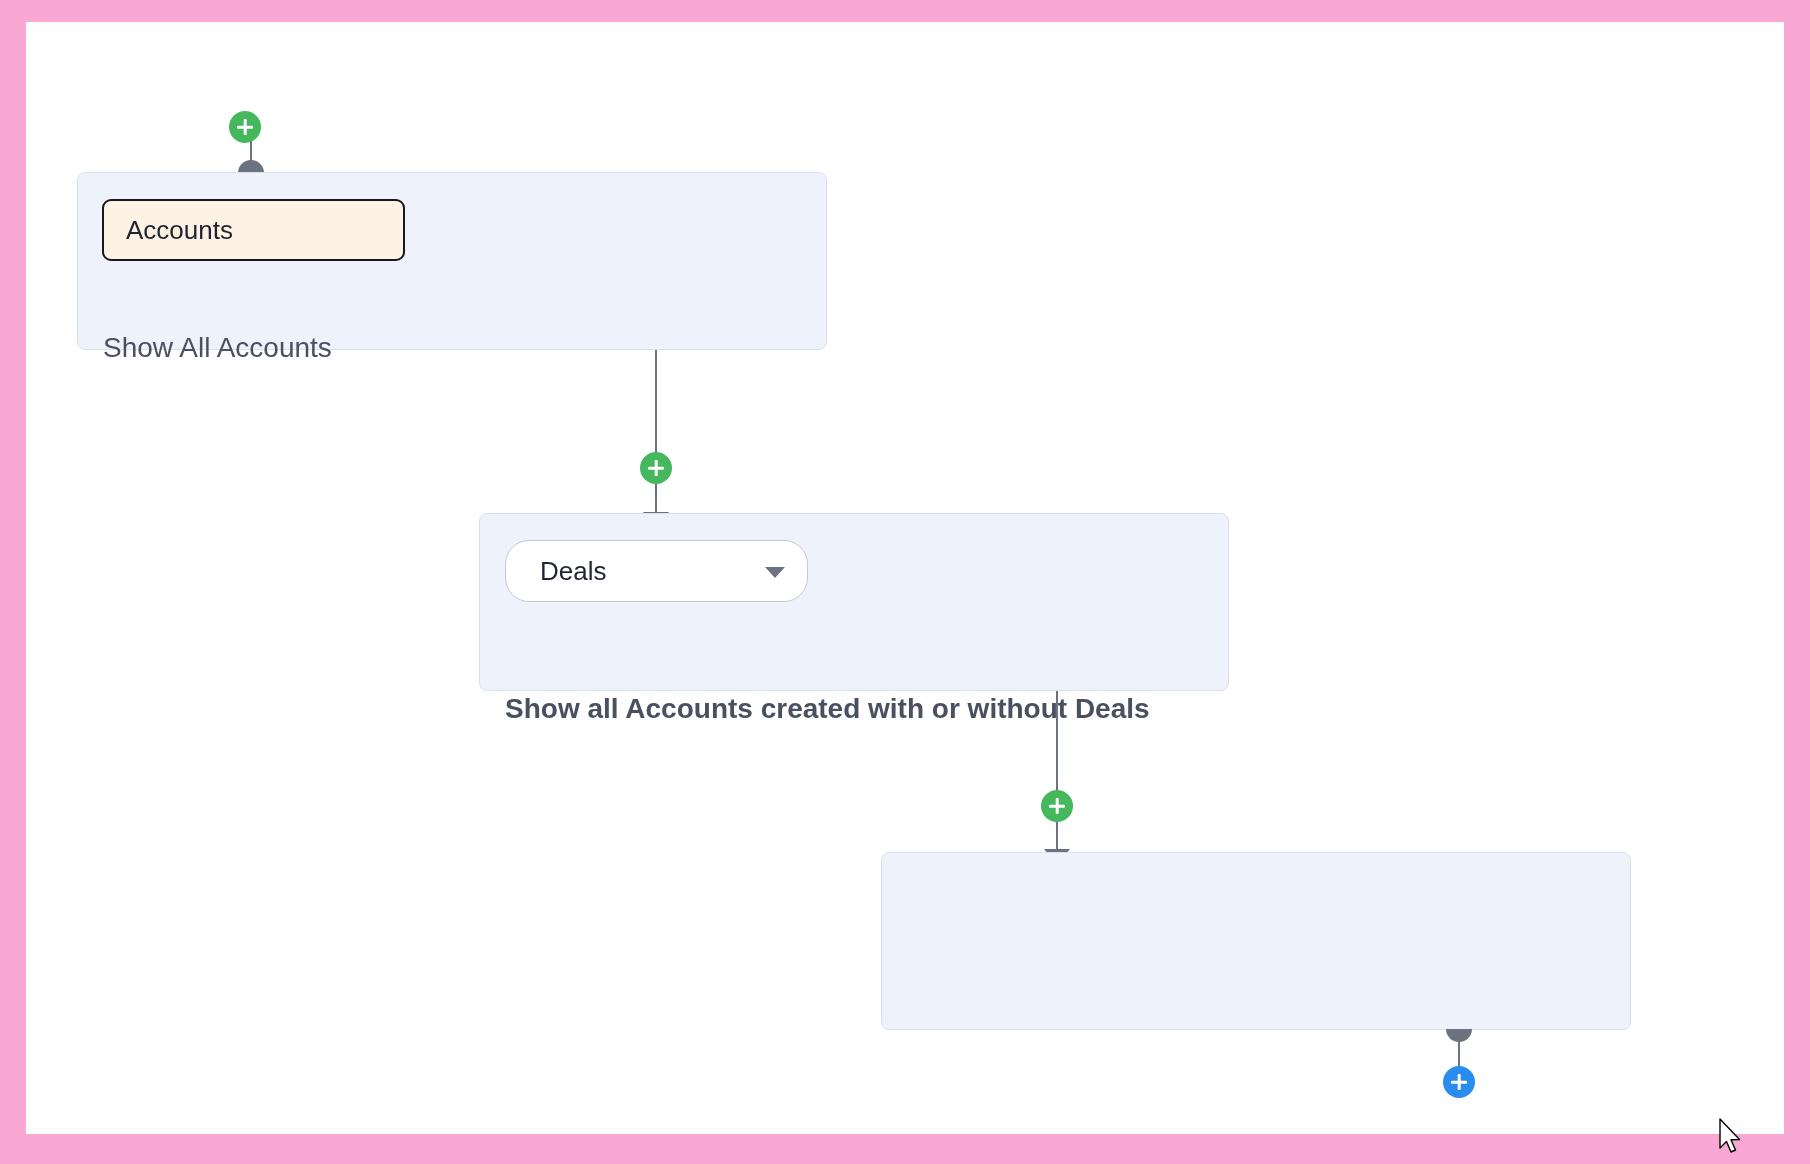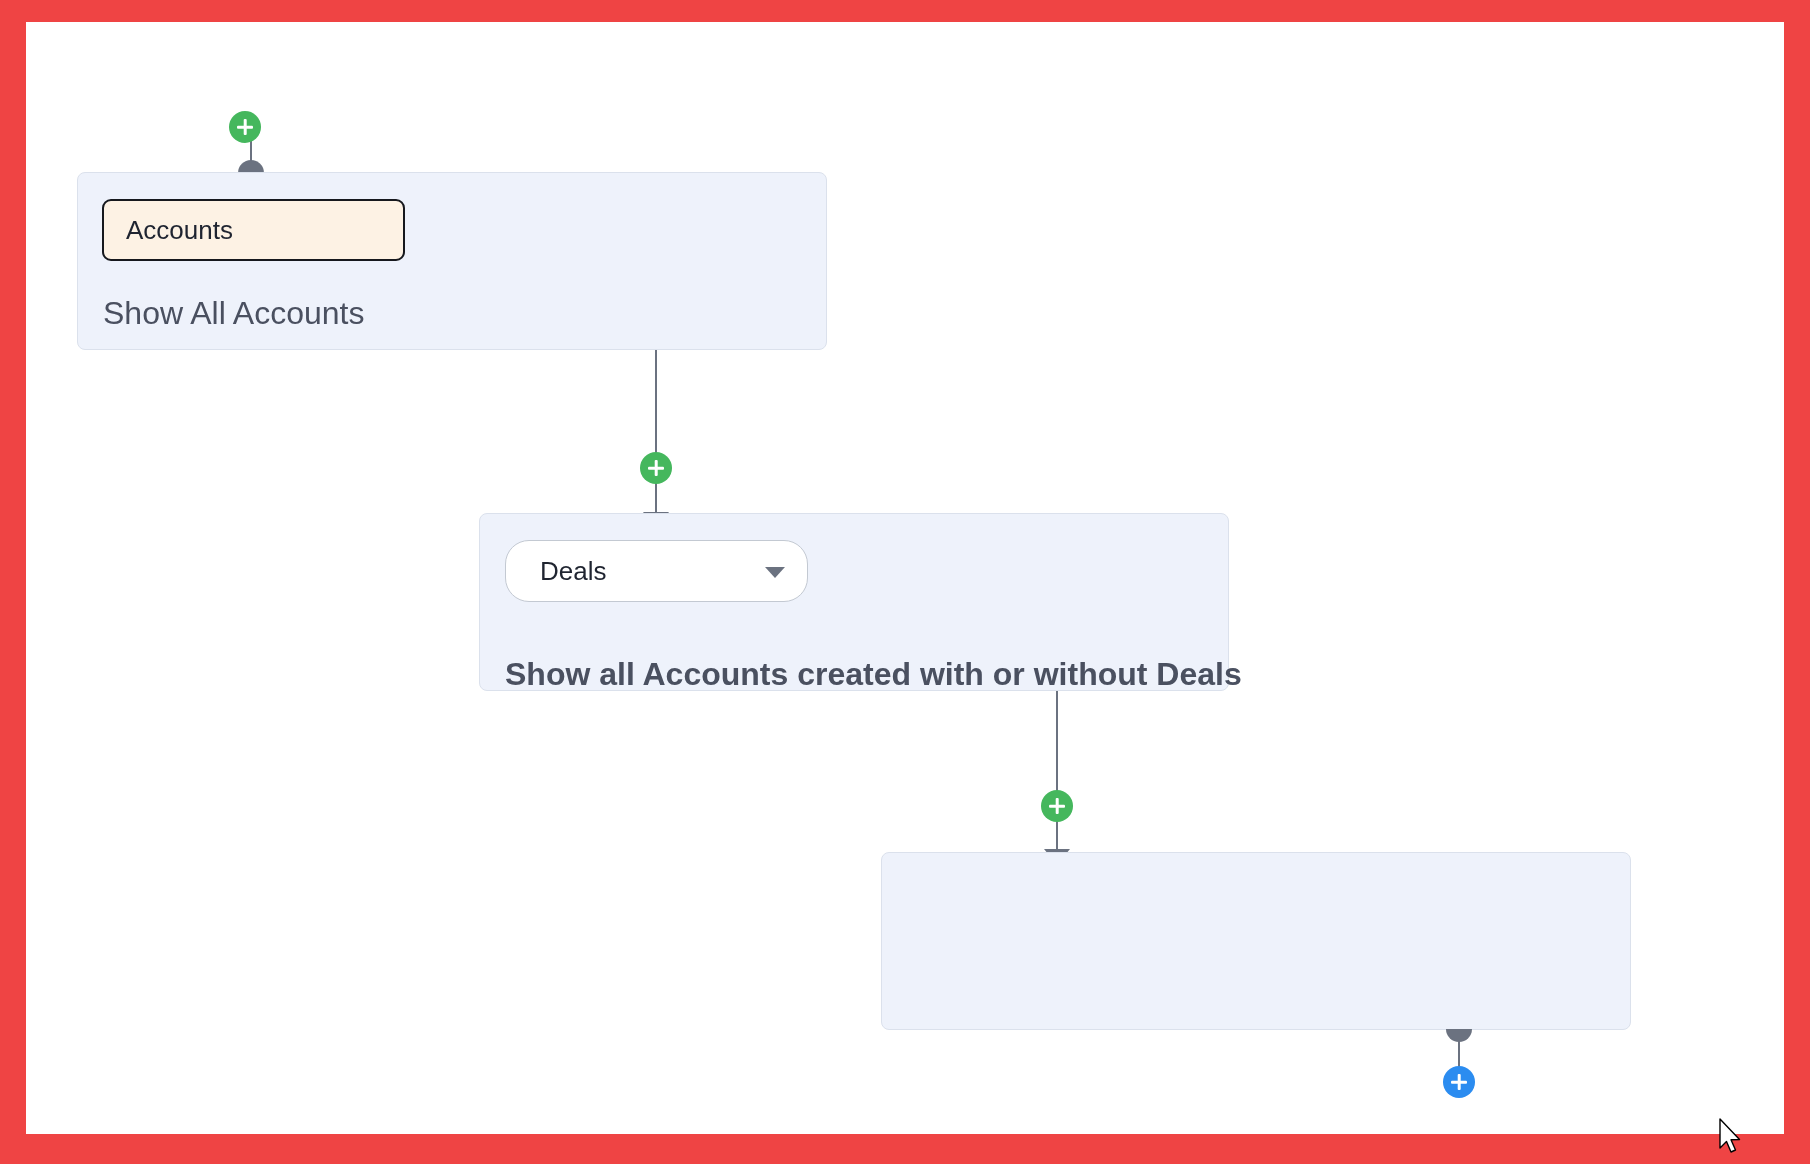--- a/index.html
+++ b/index.html
@@ -13,21 +13,21 @@
     overflow: hidden;
     font-family: "Liberation Sans", sans-serif;
   }
 
   
   #app-frame {
     position: absolute;
     left: 0; top: 0;
     width: 1810px;
     height: 1164px;
-    background: #ef4444;
+    background: #f9a8d4;
   }
   #canvas {
     position: absolute;
     left: 26px;
     top: 22px;
     width: 1758px;
     height: 1112px;
     background: #ffffff;
     overflow: hidden;
   }
@@ -66,24 +66,25 @@
   .chevron {
     position: absolute;
     width: 0; height: 0;
     border-left: 10px solid transparent;
     border-right: 10px solid transparent;
     border-top: 11px solid #6b7280;
   }
 
   .card-desc {
     position: absolute;
-    font-size: 32px;
+    font-size: 28px;
     color: #4a5060;
     line-height: 1;
     white-space: nowrap;
+    margin-top: 37px;
   }
 
   
   .conn-line {
     position: absolute;
     width: 2px;
     background: #6b7280;
   }
   .conn-arrow {
     position: absolute;

